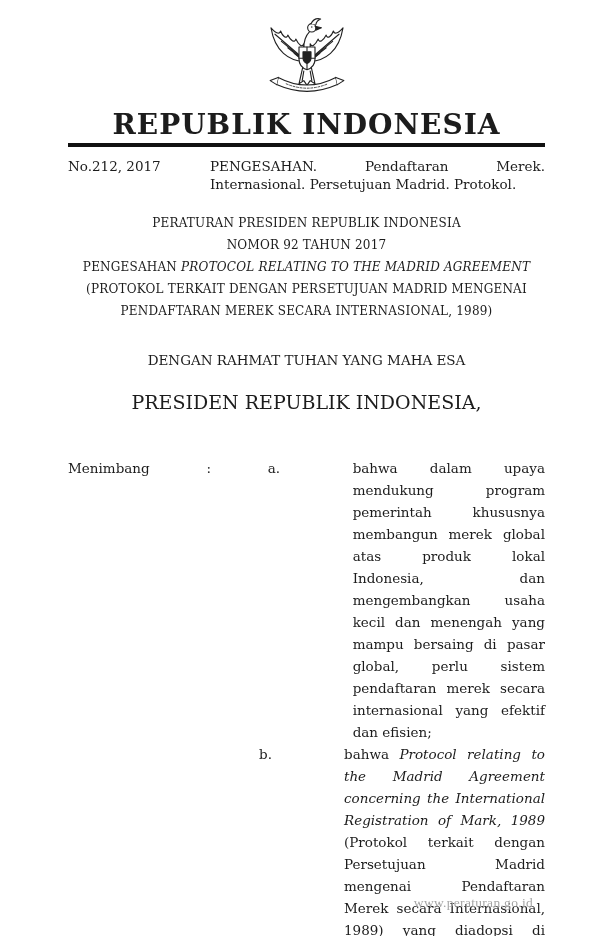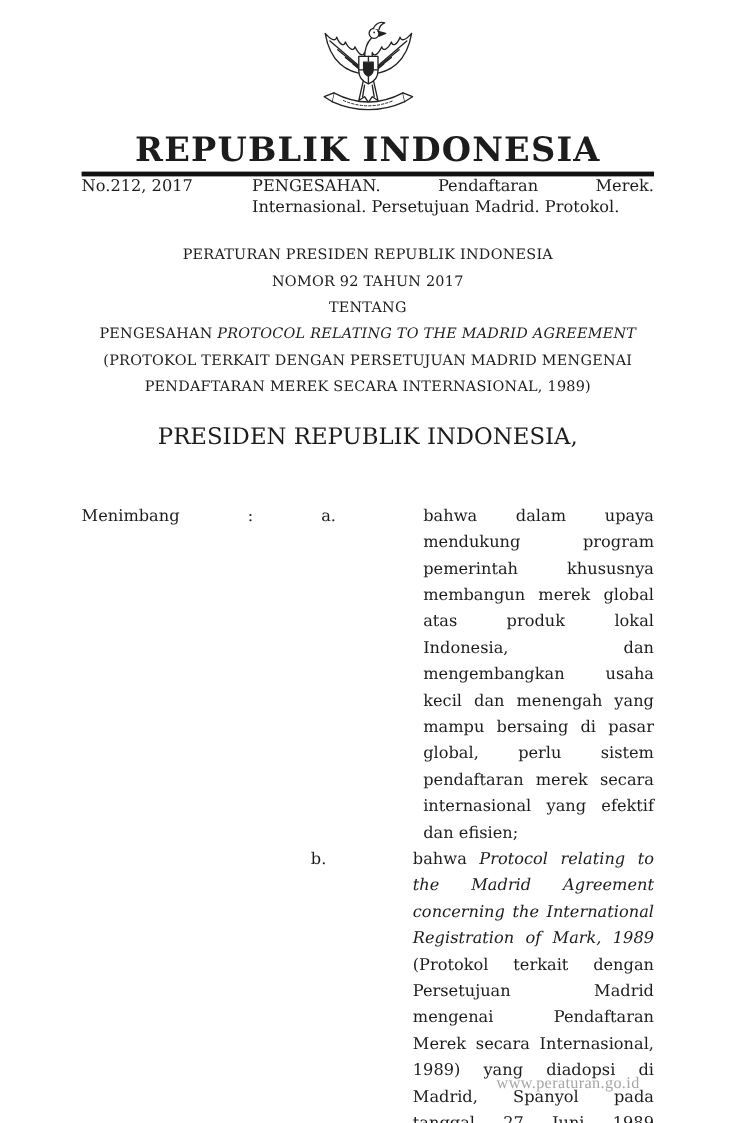--- a/index.html
+++ b/index.html
@@ -16,21 +16,21 @@
 
   
   .masthead { text-align:center; margin-top:6px; }
   .masthead-line {
     font-size:28px; font-weight:bold; line-height:29px;
     letter-spacing:1px; white-space:nowrap;
   }
   .rule { height:4px; background:#111; margin-top:4px; }
 
   
-  .gz-header { display:flex; margin-top:0; font-size:13.5px; line-height:17.5px; }
+  .gz-header { display:flex; margin-top:11px; font-size:13.5px; line-height:17.5px; }
   .gz-number { width:142px; flex:0 0 142px; }
   .gz-subject { flex:1; text-align:justify; margin:0; }
 
   
   .preamble { margin-top:19px; text-align:center; }
   .preamble p { margin:0; font-size:12px; line-height:22px; letter-spacing:0.2px; }
 
   .invocation { text-align:center; font-size:13.5px; line-height:22px; margin:27px 0 0 0; }
   .authority  { text-align:center; font-size:19px; line-height:22px; margin:20px 0 0 0; }
 
@@ -100,26 +100,26 @@
   <div class="rule"></div>
 
   <div class="gz-header">
     <div class="gz-number">No.212, 2017</div>
     <p class="gz-subject">PENGESAHAN. Pendaftaran Merek. Internasional. Persetujuan Madrid. Protokol.</p>
   </div>
 
   <div class="preamble">
     <p><span>PERATURAN PRESIDEN REPUBLIK INDONESIA</span></p>
     <p><span>NOMOR 92 TAHUN 2017</span></p>
-    <p><span>TENTANG</span></p>
     <p><span>PENGESAHAN </span><i>PROTOCOL RELATING TO THE MADRID AGREEMENT</i></p>
     <p><span>(PROTOKOL TERKAIT DENGAN PERSETUJUAN MADRID MENGENAI</span></p>
     <p><span>PENDAFTARAN MEREK SECARA INTERNASIONAL, 1989)</span></p>
   </div>
 
+  <p class="invocation">DENGAN RAHMAT TUHAN YANG MAHA ESA</p>
   <p class="authority">PRESIDEN REPUBLIK INDONESIA,</p>
 
   <div class="considerans">
     <div class="cons-row">
       <div class="cons-label">Menimbang</div>
       <div class="cons-colon">:</div>
       <div class="cons-letter">a.</div>
       <p class="cons-text"><span>bahwa dalam upaya mendukung program pemerintah khususnya membangun merek global atas produk lokal Indonesia, dan mengembangkan usaha kecil dan menengah yang mampu bersaing di pasar global, perlu sistem pendaftaran merek secara internasional yang efektif dan efisien;</span></p>
     </div>
     <div class="cons-row">

